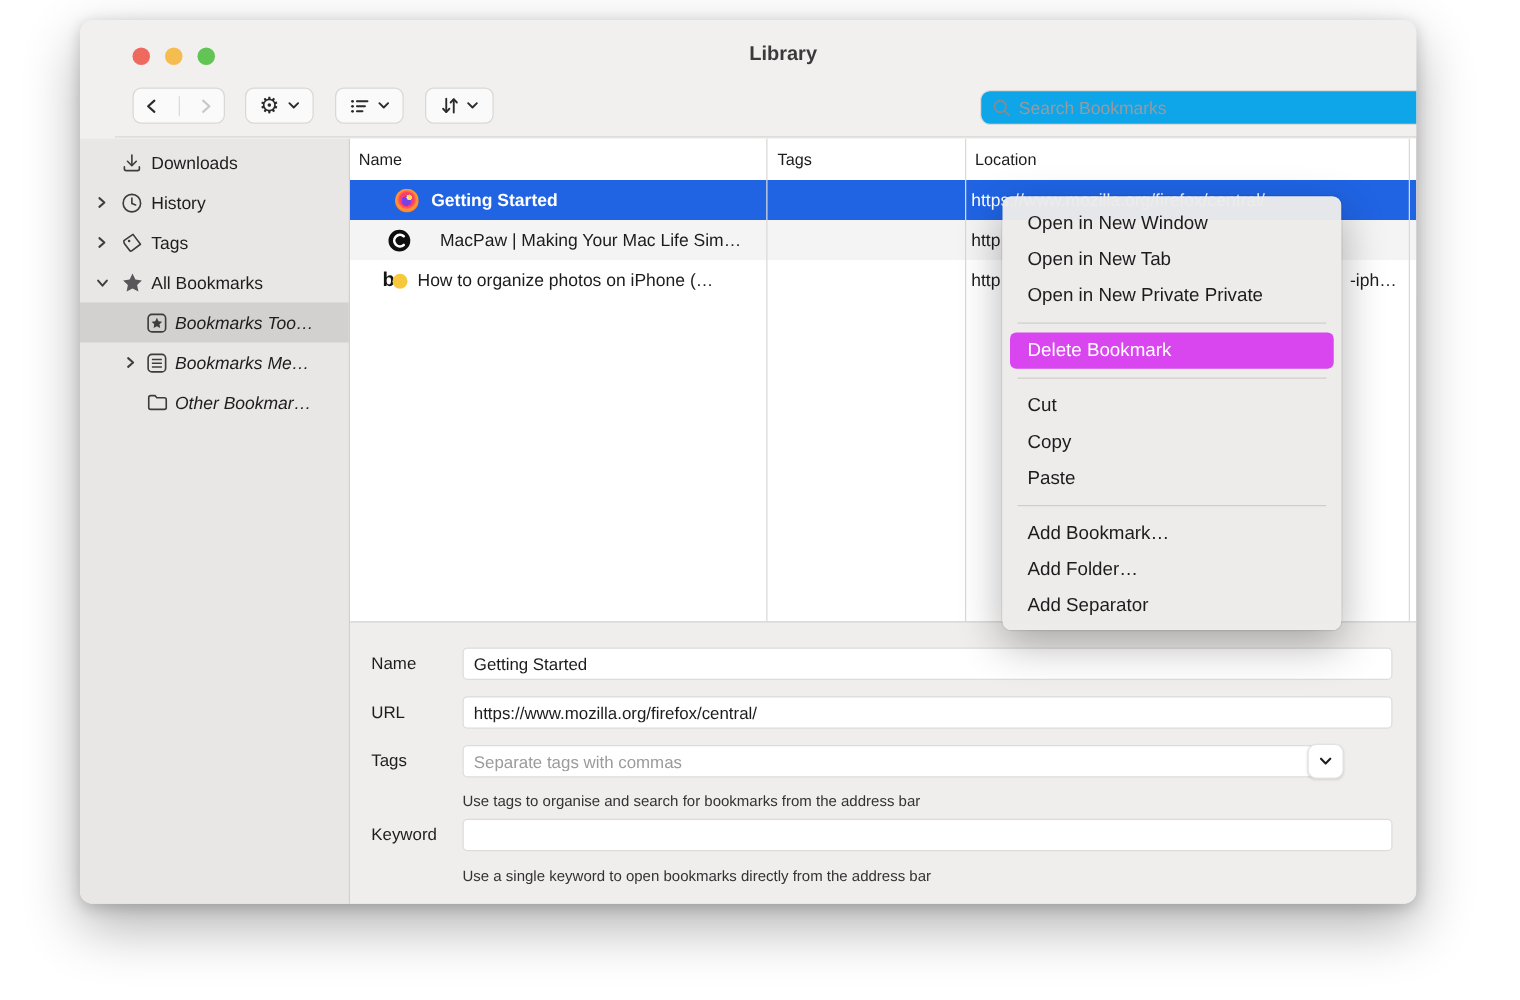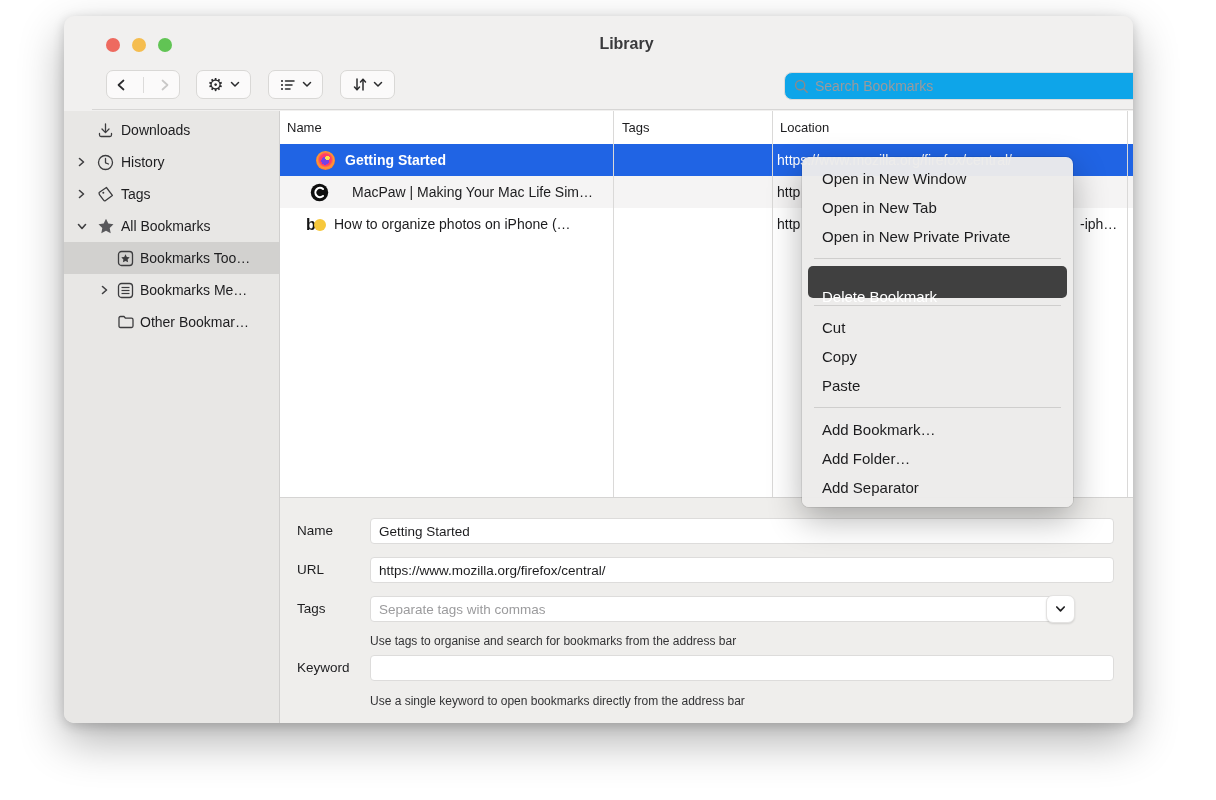--- a/index.html
+++ b/index.html
@@ -46,21 +46,21 @@
 
   
   .sidebar { position:absolute; left:0; top:95px; width:215px; height:612px; background:#e8e7e5; padding-top:3px; }
   .sb-divider { position:absolute; left:215px; top:95px; width:1px; height:612px; background:#d1d0cf; }
   .sb-item { position:relative; height:32px; display:flex; align-items:center; font-size:14px; color:#1d1d1f; cursor:default; }
   .sb-item.selected { background:#d2d1cf; }
   .sb-chev { position:absolute; width:10px; display:flex; }
   .sb-ico { position:absolute; display:flex; }
   .sb-label { position:absolute; white-space:nowrap; }
   .lvl1 .sb-chev { left:13px; } .lvl1 .sb-ico { left:33px; } .lvl1 .sb-label { left:57px; }
-  .lvl2 .sb-chev { left:36px; } .lvl2 .sb-ico { left:53px; } .lvl2 .sb-label { left:76px; }
+  .lvl2 .sb-chev { left:36px; } .lvl2 .sb-ico { left:53px; } .lvl2 .sb-label { left:76px;font-style:italic; }
 
   
   .table { position:absolute; left:216px; top:95px; width:853px; height:386px; background:#ffffff; }
   .th { position:absolute; top:0; height:33px; line-height:33px; font-size:13px; color:#1c1c1e; }
   .th-name { left:7px; } .th-tags { left:342px; } .th-location { left:500px; }
   .col-sep { position:absolute; top:0; width:1px; height:386px; background:#dad9d8; }
   .cs1 { left:333px; } .cs2 { left:492px; } .cs3 { left:847px; }
   .thead-line { position:absolute; left:0; top:33px; width:853px; height:1px; background:#e9e8e7; }
 
   .row { position:absolute; left:0; width:853px; height:32px; font-size:14px; color:#1c1c1e; }
@@ -105,21 +105,21 @@
   .d-help { position:absolute; left:90px; font-size:12px; color:#333335; }
   .h-tags { top:136px; } .h-keyword { top:196px; }
 
   
   .menu {
     position:absolute; left:738px; top:141px; width:271px; z-index:50;
     background:rgba(236,235,234,.97); border-radius:7px; padding:7px 0 5px 0;
     box-shadow:0 0 0 1px rgba(0,0,0,.08), 0 12px 34px rgba(0,0,0,.30);
   }
   .mi { height:29px; line-height:29px; padding:0 20px; font-size:15px; color:#1c1c1e; white-space:nowrap; }
-  .mi.hl { margin:0 6px; padding:16px 14px; background:#404040; color:#ffffff; border-radius:5px; }
+  .mi.hl { margin:0 6px; padding:0 14px; background:#d946ef; color:#ffffff; border-radius:5px; }
   .msep { height:1px; background:#cfcecd; margin:7px 12px; }
 
   svg { display:block; }
 </style>
 </head>
 <body>
 
 <div class="page">
   <div class="window">
 

